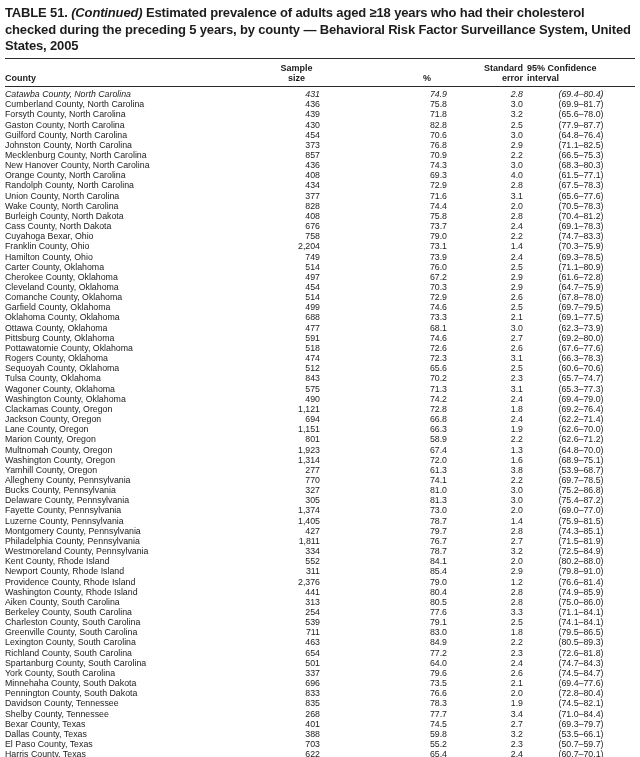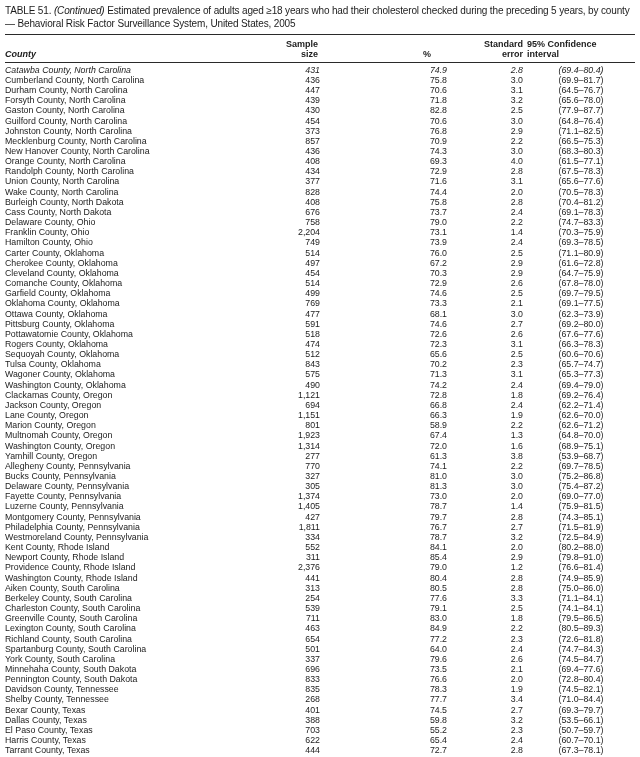--- a/index.html
+++ b/index.html
@@ -13,22 +13,22 @@
     overflow: hidden;
     font-family: "Liberation Sans", "DejaVu Sans", sans-serif;
     color: #1c1c1c;
     -webkit-font-smoothing: antialiased;
   }
   .page {
     padding: 5px 5px 0 5px;
   }
   .title {
     margin: 0;
-    font-size: 10px;
-    font-weight: normal;
+    font-size: 13px;
+    font-weight: bold;
     line-height: 1.28;
     letter-spacing: -0.15px;
     color: #1c1c1c;
   }
   .title .cont {
     font-style: italic;
   }
   .title-rule {
     border: none;
     border-top: 1.2px solid #2a2a2a;
@@ -48,22 +48,22 @@
   thead th {
     font-size: 9px;
     font-weight: bold;
     line-height: 1.12;
     vertical-align: bottom;
     padding: 4px 0 3px 0;
     white-space: pre-line;
     border-bottom: 1.8px solid #2a2a2a;
     color: #1c1c1c;
   }
-  th.h-county { text-align: left; font-style: italic; }
-  th.h-n      { text-align: right; padding-right: 2px; }
+  th.h-county { text-align: left; }
+  th.h-n      { padding-right: 2px; }
   th.h-pct    { text-align: right; padding-right: 16px; }
   th.h-se     { text-align: right; padding-right: 4px; }
   th.h-ci     { text-align: left; }
 
   tbody td {
     font-size: 8.8px;
     line-height: 10.15px;
     padding: 0;
     white-space: nowrap;
     overflow: hidden;
@@ -115,27 +115,20 @@
           <td class="c-ci">(69.4–80.4)</td>
         </tr>
         <tr>
           <td class="c-county">Cumberland County, North Carolina</td>
           <td class="c-n">436</td>
           <td class="c-pct">75.8</td>
           <td class="c-se">3.0</td>
           <td class="c-ci">(69.9–81.7)</td>
         </tr>
         <tr>
-          <td class="c-county">Durham County, North Carolina</td>
-          <td class="c-n">447</td>
-          <td class="c-pct">70.6</td>
-          <td class="c-se">3.1</td>
-          <td class="c-ci">(64.5–76.7)</td>
-        </tr>
-        <tr>
           <td class="c-county">Forsyth County, North Carolina</td>
           <td class="c-n">439</td>
           <td class="c-pct">71.8</td>
           <td class="c-se">3.2</td>
           <td class="c-ci">(65.6–78.0)</td>
         </tr>
         <tr>
           <td class="c-county">Gaston County, North Carolina</td>
           <td class="c-n">430</td>
           <td class="c-pct">82.8</td>
@@ -206,21 +199,21 @@
           <td class="c-ci">(70.4–81.2)</td>
         </tr>
         <tr>
           <td class="c-county">Cass County, North Dakota</td>
           <td class="c-n">676</td>
           <td class="c-pct">73.7</td>
           <td class="c-se">2.4</td>
           <td class="c-ci">(69.1–78.3)</td>
         </tr>
         <tr>
-          <td class="c-county">Delaware County, Ohio</td>
+          <td class="c-county">Cuyahoga Bexar, Ohio</td>
           <td class="c-n">758</td>
           <td class="c-pct">79.0</td>
           <td class="c-se">2.2</td>
           <td class="c-ci">(74.7–83.3)</td>
         </tr>
         <tr>
           <td class="c-county">Franklin County, Ohio</td>
           <td class="c-n">2,204</td>
           <td class="c-pct">73.1</td>
           <td class="c-se">1.4</td>
@@ -263,21 +256,21 @@
         </tr>
         <tr>
           <td class="c-county">Garfield County, Oklahoma</td>
           <td class="c-n">499</td>
           <td class="c-pct">74.6</td>
           <td class="c-se">2.5</td>
           <td class="c-ci">(69.7–79.5)</td>
         </tr>
         <tr>
           <td class="c-county">Oklahoma County, Oklahoma</td>
-          <td class="c-n">769</td>
+          <td class="c-n">688</td>
           <td class="c-pct">73.3</td>
           <td class="c-se">2.1</td>
           <td class="c-ci">(69.1–77.5)</td>
         </tr>
         <tr>
           <td class="c-county">Ottawa County, Oklahoma</td>
           <td class="c-n">477</td>
           <td class="c-pct">68.1</td>
           <td class="c-se">3.0</td>
           <td class="c-ci">(62.3–73.9)</td>

